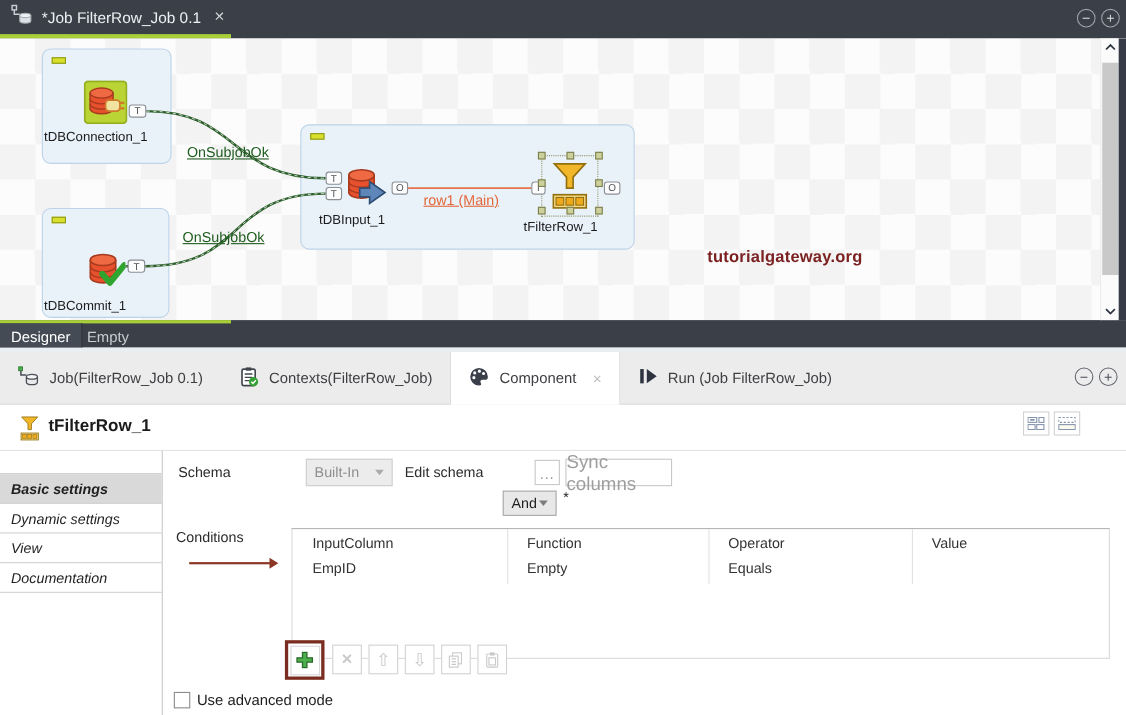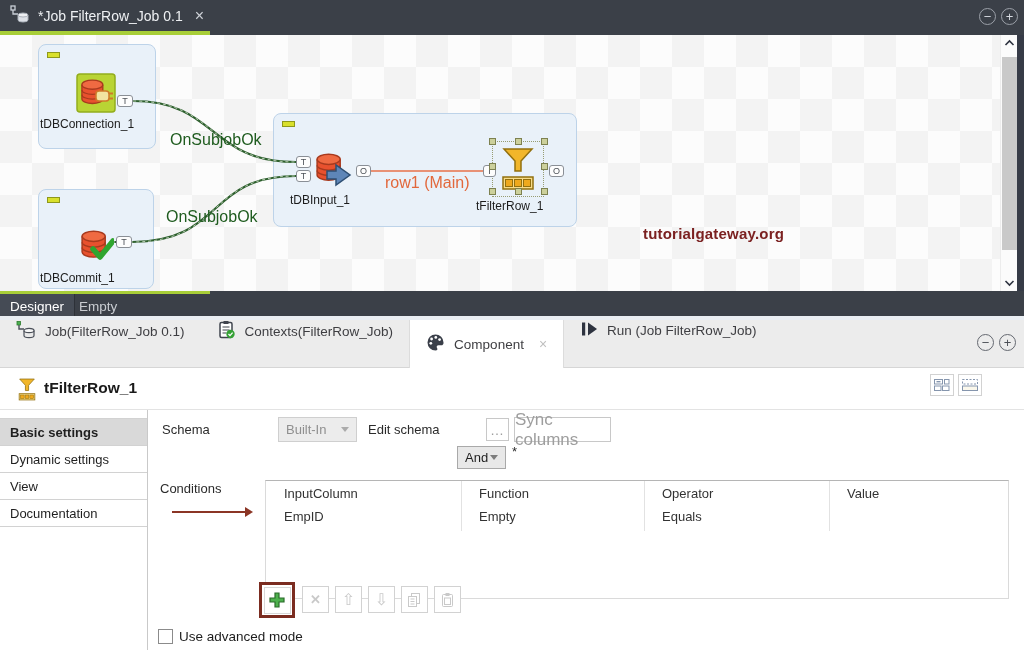--- a/index.html
+++ b/index.html
@@ -17,57 +17,57 @@
   .circle-btn.light { border:1.5px solid #646870; color:#4b4f56; }
 
   
   #canvas { position:absolute; left:0; top:35px; width:1024px; height:256px;
             background:repeating-conic-gradient(#f3f3f3 0% 25%, #fcfcfc 0% 50%) 0 0 / 64px 64px; }
   .subjob { position:absolute; background:#e9f1f9; border:1px solid #bdd3e9; border-radius:8px; }
   .flag { position:absolute; left:8px; top:7px; width:13px; height:6px; background:#d9e02c; border:1px solid #8e981b; }
   #links-svg { position:absolute; left:0; top:0; width:1024px; height:256px; z-index:2; }
   .comp-icon { position:absolute; z-index:3; }
   .comp-label { position:absolute; z-index:3; font-size:12px; color:#1c1c1c; white-space:nowrap; }
-  .link-label { position:absolute; z-index:3; font-size:16px; white-space:nowrap; }
+  .link-label { position:absolute; z-index:3; font-size:13px; white-space:nowrap;text-decoration:underline; }
   .green-label { color:#1f5c1f; }
   .orange-label { color:#e2683c; }
   .port { position:absolute; z-index:4; width:16px; height:12px; background:#fdfdfd; border:1px solid #8a8f96; border-radius:3px; font-size:9px; color:#4d5258; display:flex; align-items:center; justify-content:center; line-height:1; }
   .handle { position:absolute; z-index:5; width:7px; height:7px; background:#ccd09b; border:1px solid #7d8150; }
   .sel-rect { position:absolute; z-index:2; border:1px dotted #979c72; }
   #watermark { position:absolute; z-index:3; font-size:15px; font-weight:bold; color:#7b2121; letter-spacing:.2px; }
   #vscroll { position:absolute; right:7px; top:0; width:17px; height:256px; background:#fbfbfb; border-left:1px solid #ececec; z-index:6; }
   #vscroll .thumb { position:absolute; left:1px; top:22px; width:15px; height:193px; background:#c9c9c9; }
   #vscroll svg { position:absolute; left:3px; }
   #dark-strip { position:absolute; right:0; top:0; width:7px; height:256px; background:#363b47; z-index:6; }
 
   
   #viewbar { position:absolute; left:0; top:291px; width:1024px; height:25px; background:#3b4048; }
   #viewbar .greenline { position:absolute; left:0; top:0; width:210px; height:3px; background:#a8ce38; }
   #viewbar .vtab { position:absolute; top:3px; height:22px; display:flex; align-items:center; padding:12px 10px; font-size:13.5px; }
   #tab-designer { left:0; background:#454b55; color:#ffffff; border-right:1px solid #2d3138; }
   #tab-code { left:69px; color:#c9ccd1; }
   #sep-strip { position:absolute; left:0; top:316px; width:1024px; height:4px; background:#e9eef3; }
 
   
-  #panel-tabs { position:absolute; left:0; top:320px; width:1024px; height:48px; background:#ececec; border-bottom:1px solid #d6d6d6; display:flex; align-items:flex-start; }
+  #panel-tabs { position:absolute; left:0; top:320px; width:1024px; height:48px; background:#ececec; border-bottom:1px solid #d6d6d6; display:flex; align-items:center; }
   .ptab { display:flex; align-items:center; gap:9px; padding:0 16px; font-size:13.5px; color:#3e3e42; white-space:nowrap; }
   .ptab.active { background:#fff; border-left:1px solid #dcdcdc; border-right:1px solid #dcdcdc; height:48px; z-index:2; }
   .ptab .tclose { color:#bfbfbf; font-size:14px; margin-left:6px; }
 
   
   #comp-header { position:absolute; left:0; top:368px; width:1024px; height:42px; background:#fff; border-bottom:1px solid #e3e3e3; }
   #comp-header .title { position:absolute; left:44px; top:11px; font-size:15.5px; font-weight:bold; color:#1a1a1a; }
   #comp-header .hicon { position:absolute; left:14px; top:10px; }
   .hdr-btns { position:absolute; right:42px; top:6px; display:flex; gap:4px; }
   .hdr-btn { width:24px; height:22px; background:#fff; border:1px solid #d2d2d2; display:flex; align-items:center; justify-content:center; }
 
   
   #settings { position:absolute; left:0; top:410px; width:1024px; height:240px; background:#fff; }
   #sidebar { position:absolute; left:0; top:0; width:148px; height:240px; border-right:1px solid #c9c9c9; }
-  #sidebar ul { list-style:none; margin-top:8px; border-top:1px solid #d2d2d2; }
+  #sidebar ul { list-style:none; margin-top:20px; border-top:1px solid #d2d2d2;font-style:italic; }
   #sidebar li { height:27px; line-height:27px; padding-left:10px; font-size:13px; color:#1f1f1f; border-bottom:1px solid #d2d2d2; cursor:default; }
   #sidebar li.selected { background:#d9d9d9; font-weight:bold; }
 
   .lbl { position:absolute; font-size:13px; color:#2b2b2b; white-space:nowrap; }
   .select { position:absolute; display:flex; align-items:center; justify-content:space-between; padding:0 7px; font-size:13px; }
   .select .caret { width:0; height:0; border-left:4px solid transparent; border-right:4px solid transparent; border-top:5px solid #7c7c7c; }
   #sel-builtin { left:278px; top:7px; width:79px; height:25px; background:#ececec; border:1px solid #cfcfcf; color:#8f8f8f; }
   #sel-builtin .caret { border-top-color:#ababab; }
   #sel-and { left:457px; top:36px; width:49px; height:23px; background:#e8e8e8; border:1px solid #a9a9a9; color:#1f1f1f; }
   .btn { position:absolute; background:#fff; border:1px solid #c8c8c8; display:flex; align-items:center; justify-content:center; font-size:17px; color:#9e9e9e; }

